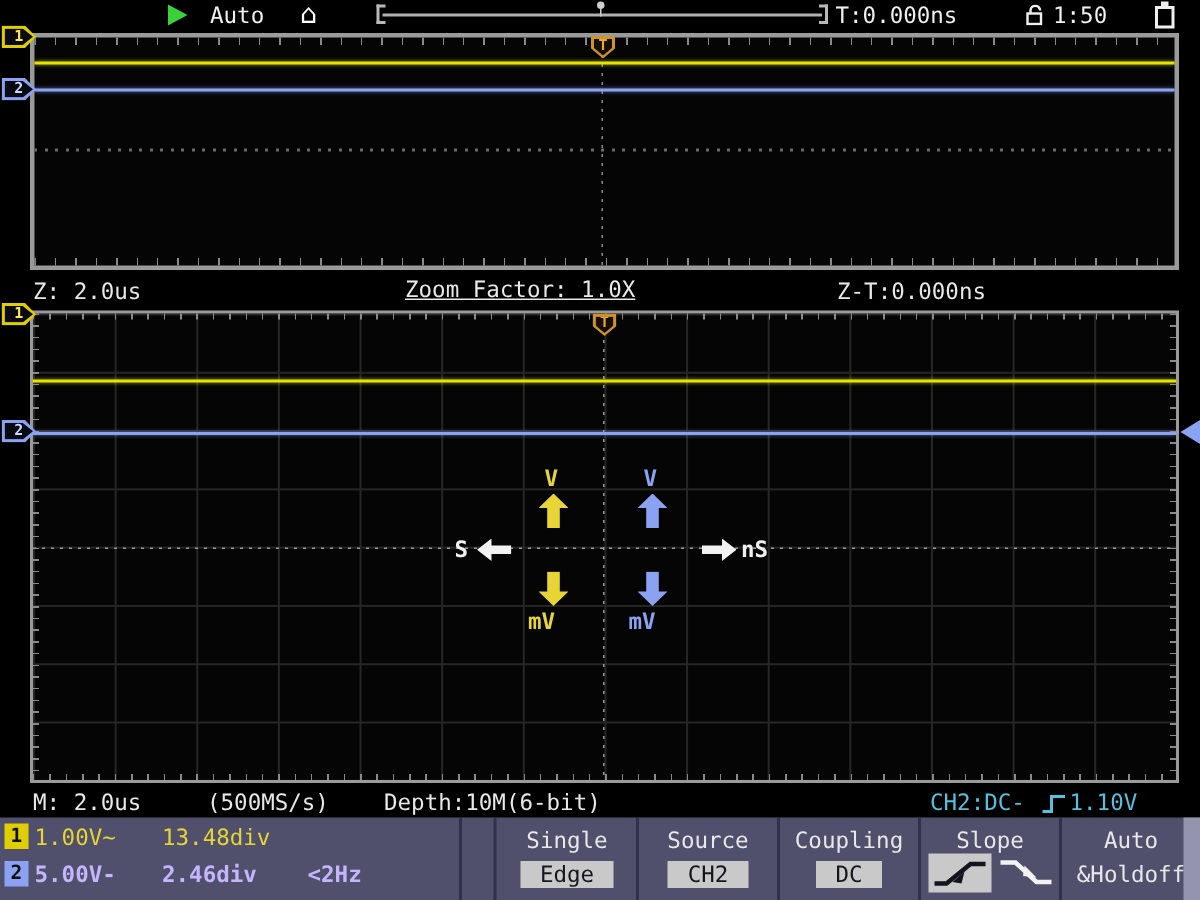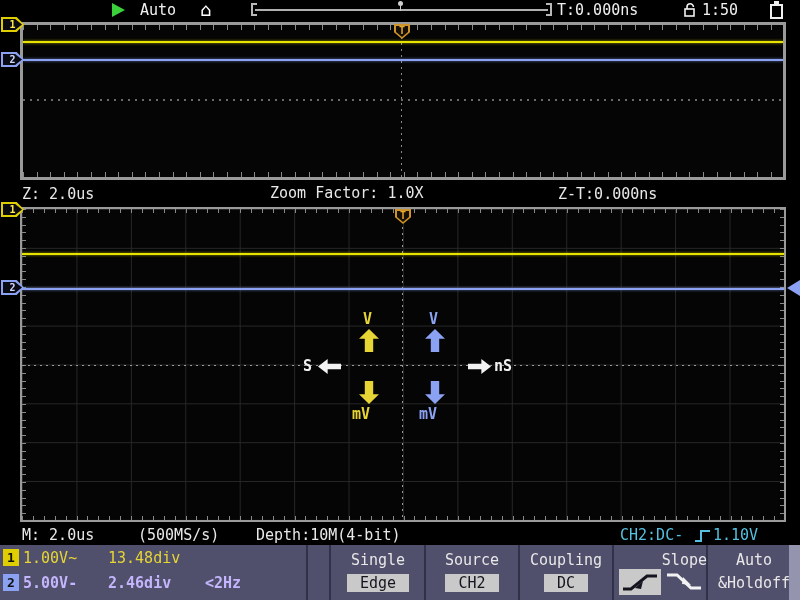--- a/index.html
+++ b/index.html
@@ -149,21 +149,21 @@
   </div>
   <div class="chmark y abs" style="left:1px; top:17px;">
     <div class="inner">1</div>
   </div>
   <div class="chmark b abs" style="left:1px; top:52px;">
     <div class="inner">2</div>
   </div>
 
   <div id="zoombar" class="abs">
     <span class="abs" style="left:22px; top:3px;">Z: 2.0us</span>
-    <span class="abs" style="left:270px; top:2px;">Zoom Factor: 1.0X</span>
+    <span class="abs" style="left:270px; top:2px;text-decoration:underline;">Zoom Factor: 1.0X</span>
     <span class="abs" style="left:558px; top:3px;">Z-T:0.000ns</span>
   </div>
 
   <div id="grat2" class="abs">
     <div class="tickL abs"></div>
     <div class="tickR abs"></div>
     <div class="vdot abs"></div>
     <div class="hdot abs"></div>
     <div class="tmark abs" style="left:373px; top:0; position:absolute;">
       <div class="inner">T</div>
@@ -190,21 +190,21 @@
     <div class="inner">1</div>
   </div>
   <div class="chmark b abs" style="left:1px; top:280px;">
     <div class="inner">2</div>
   </div>
   <div id="trig-level-arrow" class="abs"></div>
 
   <div id="statusbar" class="abs">
     <span class="abs" style="left:22px; top:3px;">M: 2.0us</span>
     <span class="abs" style="left:138px; top:3px;">(500MS/s)</span>
-    <span class="abs" style="left:256px; top:3px;">Depth:10M(4-bit)</span>
+    <span class="abs" style="left:256px; top:3px;">Depth:10M(6-bit)</span>
     <span class="cyan abs" style="left:620px; top:3px;">CH2:DC-</span>
     <svg class="abs" style="left:694px; top:5px;" width="18" height="15" viewBox="0 0 18 15">
       <path d="M1 13 h6 v-10 h9" fill="none" stroke="#56c0e0" stroke-width="2"></path>
     </svg>
     <span class="cyan abs" style="left:713px; top:3px;">1.10V</span>
   </div>
 
   <div id="menubar" class="abs">
 
     <div class="chbadge c1 abs" style="left:3px; top:4px; position:absolute;">1</div>
@@ -229,21 +229,21 @@
       <div class="mval">Edge</div>
     </div>
     <div class="menu-col abs" style="left:425px;">
       <div class="mlabel">Source</div>
       <div class="mval">CH2</div>
     </div>
     <div class="menu-col abs" style="left:519px;">
       <div class="mlabel">Coupling</div>
       <div class="mval">DC</div>
     </div>
-    <div class="menu-col abs" style="left:613px;text-align:right;">
+    <div class="menu-col abs" style="left:613px;">
       <div class="mlabel">Slope</div>
       <div id="slope-rise">
         <svg width="42" height="26" viewBox="0 0 42 26">
           <path d="M4 20 h8 l16 -13 h10" fill="none" stroke="#14141e" stroke-width="3"></path>
           <path d="M16 19 l8 -7 l-2 8 z" fill="#14141e"></path>
         </svg>
       </div>
       <div id="slope-fall">
         <svg width="40" height="26" viewBox="0 0 40 26">
           <path d="M2 6 h10 l14 13 h10" fill="none" stroke="#f2f2f2" stroke-width="3"></path>

